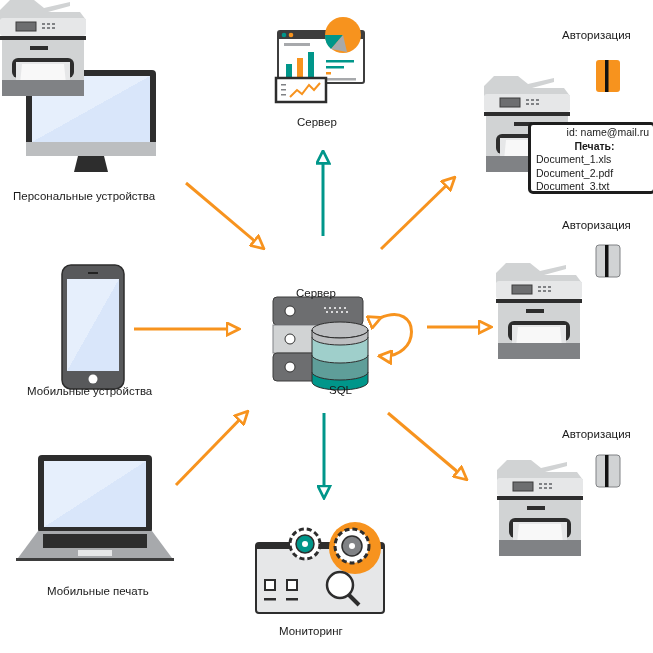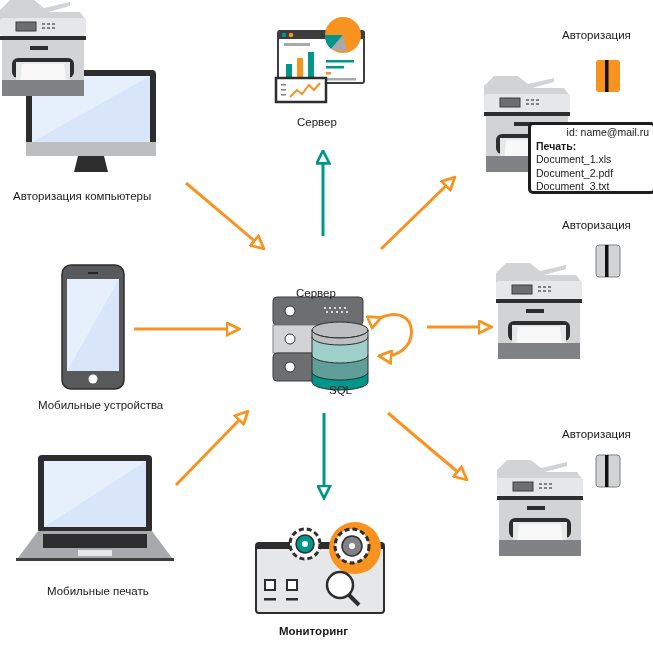--- a/index.html
+++ b/index.html
@@ -1,21 +1,21 @@
 <!DOCTYPE html>
 <html><head>
 <meta charset="utf-8">
 <style>
   html,body{margin:0;padding:0;background:#fff;}
   body{width:653px;height:653px;position:relative;overflow:hidden;font-family:"Liberation Sans","DejaVu Sans",sans-serif;color:#1a1a1a;}
   .lbl{position:absolute;font-size:11.5px;white-space:nowrap;text-align:center;}
   svg{position:absolute;left:0;top:0;}
   .popup{position:absolute;left:528px;top:122px;width:128px;height:72px;border:3px solid #1d1d1d;border-radius:5px;background:#fff;font-size:10.5px;line-height:13.5px;padding:1px 0 0 5px;box-sizing:border-box;}
   .popup .id{text-align:right;padding-right:4px;}
-  .popup .hdr{font-weight:bold;}
+  .popup .hdr{font-weight:bold;text-align:center;}
 </style>
 </head>
 <body>
 
 <svg width="653" height="653" viewBox="0 0 653 653">
   <defs>
     <marker id="ao" viewBox="0 0 12 12" refX="10" refY="6" markerWidth="5" markerHeight="5" orient="auto">
       <path d="M1,1 L11,6 L1,11 Z" fill="#fff" stroke="#f7931e" stroke-width="2.2"></path>
     </marker>
     <marker id="at" viewBox="0 0 12 12" refX="10" refY="6" markerWidth="5" markerHeight="5" orient="auto">
@@ -181,19 +181,19 @@
   <div class="id">id: name@mail.ru</div>
   <div class="hdr">Печать:</div>
   <div>Document_1.xls</div>
   <div>Document_2.pdf</div>
   <div>Document_3.txt</div>
 </div>
 
 <div class="lbl" style="left:297px;top:116px;">Сервер</div>
 <div class="lbl" style="left:296px;top:287px;">Сервер</div>
 <div class="lbl" style="left:329px;top:384px;">SQL</div>
-<div class="lbl" style="left:279px;top:625px;font-weight:bold;">Мониторинг</div>
-<div class="lbl" style="left:13px;top:190px;">Авторизация компьютеры</div>
-<div class="lbl" style="left:27px;top:399px;margin-left:11px;">Мобильные устройства</div>
+<div class="lbl" style="left:279px;top:625px;">Мониторинг</div>
+<div class="lbl" style="left:13px;top:190px;">Персональные устройства</div>
+<div class="lbl" style="left:27px;top:385px;">Мобильные устройства</div>
 <div class="lbl" style="left:47px;top:585px;">Мобильные печать</div>
 <div class="lbl" style="left:562px;top:29px;">Авторизация</div>
 <div class="lbl" style="left:562px;top:219px;">Авторизация</div>
 <div class="lbl" style="left:562px;top:428px;">Авторизация</div>
 
 </body></html>

